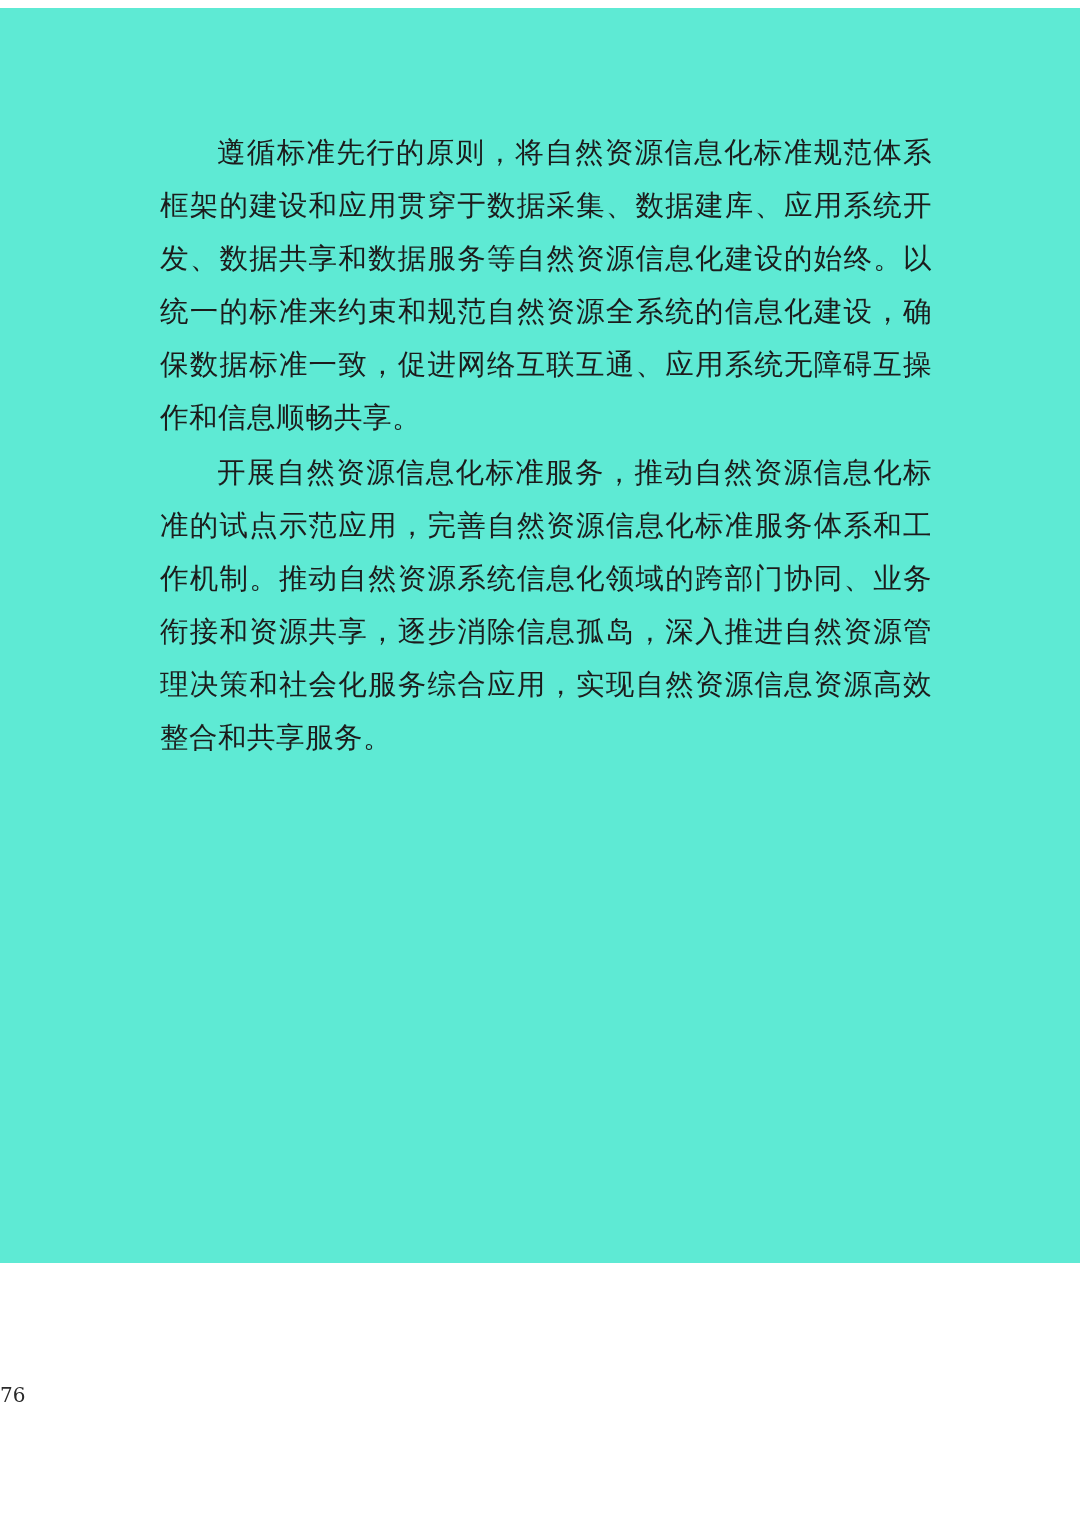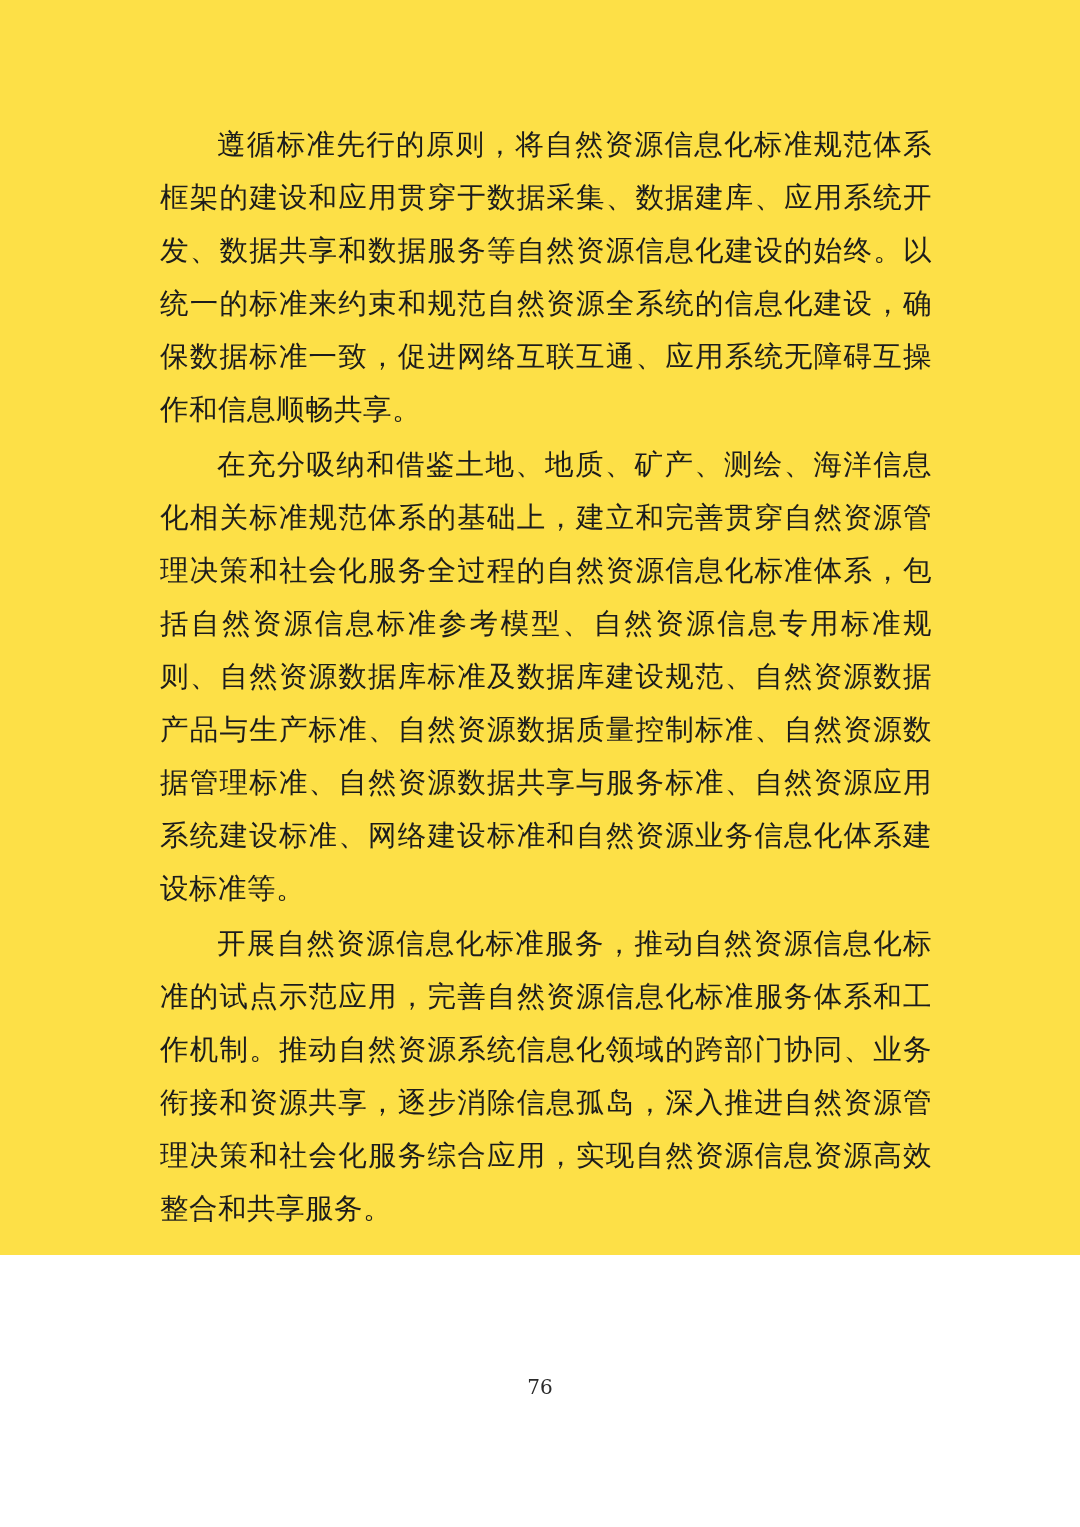--- a/index.html
+++ b/index.html
@@ -11,24 +11,24 @@
     width: 1080px;
     height: 1527px;
     font-family: "DejaVu Sans", "Liberation Sans", sans-serif;
     color: #1a1a1a;
     position: relative;
     overflow: hidden;
   }
   .page {
     position: absolute;
     left: 0;
-    top: 0;
+    top: 8px;
     width: 1080px;
     height: 1255px;
-    background: #fde047;
+    background: #5eead4;
   }
   .content {
     position: absolute;
     left: 160px;
     top: 118px;
     width: 772px;
   }
   .para {
     font-size: 28.5px;
     line-height: 53px;
@@ -38,30 +38,28 @@
     text-indent: 2em;
     margin: 0 0 2px 0;
     color: #1c1c1c;
     font-weight: 400;
   }
   .page-number {
     position: absolute;
     left: 0;
     top: 1375px;
     width: 1080px;
-    text-align: center;
     font-size: 20px;
     color: #2a2a2a;
     font-family: "DejaVu Serif", serif;
   }
 </style>
 </head>
 <body>
 
 <div class="page">
   <div class="content">
     <p class="para">遵循标准先行的原则，将自然资源信息化标准规范体系框架的建设和应用贯穿于数据采集、数据建库、应用系统开发、数据共享和数据服务等自然资源信息化建设的始终。以统一的标准来约束和规范自然资源全系统的信息化建设，确保数据标准一致，促进网络互联互通、应用系统无障碍互操作和信息顺畅共享。</p>
-    <p class="para">在充分吸纳和借鉴土地、地质、矿产、测绘、海洋信息化相关标准规范体系的基础上，建立和完善贯穿自然资源管理决策和社会化服务全过程的自然资源信息化标准体系，包括自然资源信息标准参考模型、自然资源信息专用标准规则、自然资源数据库标准及数据库建设规范、自然资源数据产品与生产标准、自然资源数据质量控制标准、自然资源数据管理标准、自然资源数据共享与服务标准、自然资源应用系统建设标准、网络建设标准和自然资源业务信息化体系建设标准等。</p>
     <p class="para">开展自然资源信息化标准服务，推动自然资源信息化标准的试点示范应用，完善自然资源信息化标准服务体系和工作机制。推动自然资源系统信息化领域的跨部门协同、业务衔接和资源共享，逐步消除信息孤岛，深入推进自然资源管理决策和社会化服务综合应用，实现自然资源信息资源高效整合和共享服务。</p>
 
   </div>
   <div class="page-number">76</div>
 </div>
 
 </body></html>

